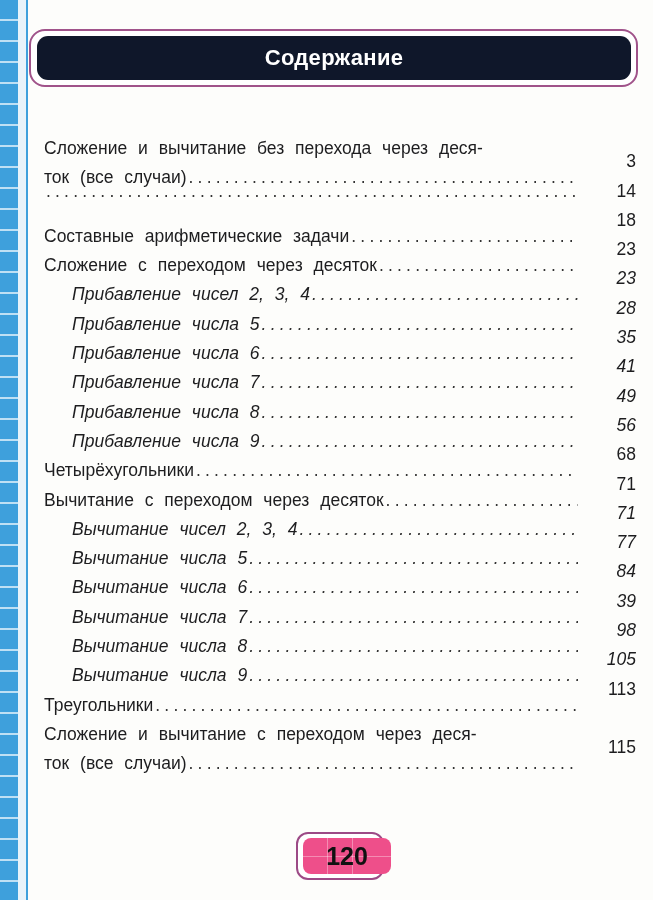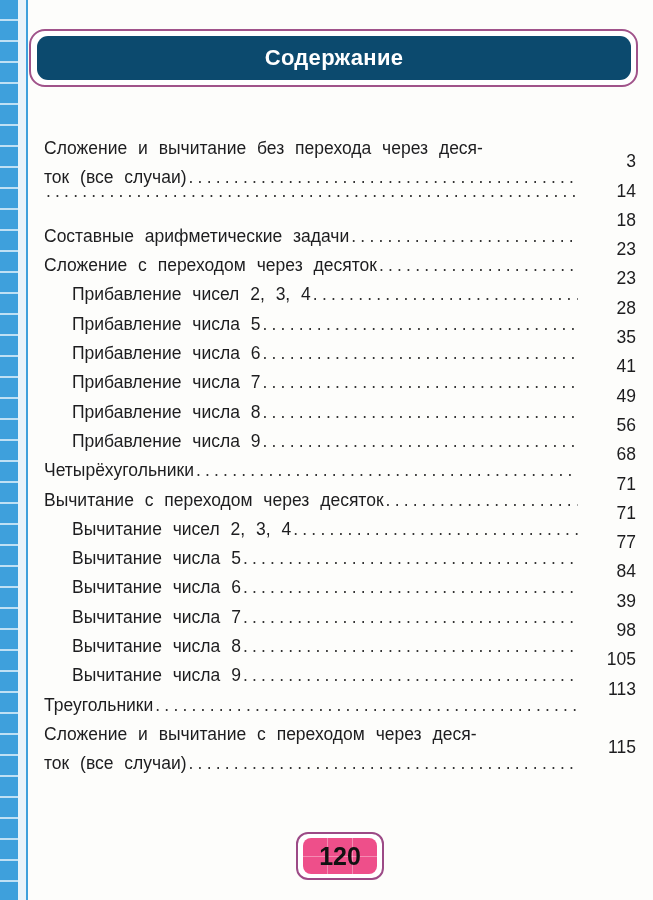--- a/index.html
+++ b/index.html
@@ -3,31 +3,31 @@
 <meta charset="utf-8">
 <style>
   html,body{margin:0;padding:0;}
   body{width:653px;height:900px;position:relative;overflow:hidden;background:#fdfdfb;font-family:"Liberation Sans",sans-serif;color:#1d1d1f;}
   .strip{position:absolute;left:0;top:0;width:18px;height:900px;
     background-color:#3ea0dc;
     background-image:repeating-linear-gradient(to bottom, transparent 0, transparent 19px, #bfe0f4 19px, #bfe0f4 21px);}
   .strip-gap{position:absolute;left:18px;top:0;width:8px;height:900px;background:#e8f3fa;}
   .strip-line{position:absolute;left:26px;top:0;width:2px;height:900px;background:#3ea0dc;}
   .banner-outer{position:absolute;left:29px;top:29px;width:609px;height:58px;border:2px solid #a0538a;border-radius:16px;box-sizing:border-box;background:#fff;}
-  .banner-inner{position:absolute;left:37px;top:36px;width:594px;height:44px;border-radius:11px;background:#0c4a6e;display:flex;align-items:center;justify-content:center;}
+  .banner-inner{position:absolute;left:37px;top:36px;width:594px;height:44px;border-radius:11px;background:#0f172a;display:flex;align-items:center;justify-content:center;}
   .banner-title{color:#fff;font-weight:bold;font-size:22px;letter-spacing:0.3px;}
   .toc{position:absolute;left:44px;top:118px;width:592px;}
   .row{position:relative;height:29.3px;line-height:29.3px;font-size:17.5px;white-space:nowrap;}
-  .row.sub{padding-left:28px;}
+  .row.sub{padding-left:28px;font-style:italic;}
   .lbl{word-spacing:6px;margin-top:16px;}
   .row-inner{display:flex;align-items:baseline;}
   .leader{flex:1;overflow:hidden;white-space:nowrap;letter-spacing:4.2px;color:#333;margin-left:2px;margin-right:58px;}
   .pg{position:absolute;right:0;top:0;text-align:right;}
   .pnum-outer{position:absolute;left:296px;top:832px;width:88px;height:48px;border:2px solid #9c4a86;border-radius:12px;box-sizing:border-box;background:#fff;}
-  .pnum-inner{position:absolute;left:303px;top:838px;width:74px;height:36px;border-radius:8px;background:#ee4f8a;
+  .pnum-inner{position:absolute;left:303px;top:838px;width:88px;height:36px;border-radius:8px;background:#ee4f8a;
     background-image:linear-gradient(to right, transparent 24px, rgba(255,255,255,0.35) 24px, rgba(255,255,255,0.35) 25px, transparent 25px, transparent 49px, rgba(255,255,255,0.35) 49px, rgba(255,255,255,0.35) 50px, transparent 50px),
       linear-gradient(to bottom, transparent 18px, rgba(255,255,255,0.35) 18px, rgba(255,255,255,0.35) 19px, transparent 19px);
     display:flex;align-items:center;justify-content:center;}
   .pnum{font-weight:bold;font-size:25px;color:#111;}
 </style>
 </head>
 <body>
 
 <div class="strip"></div>
 <div class="strip-gap"></div>

